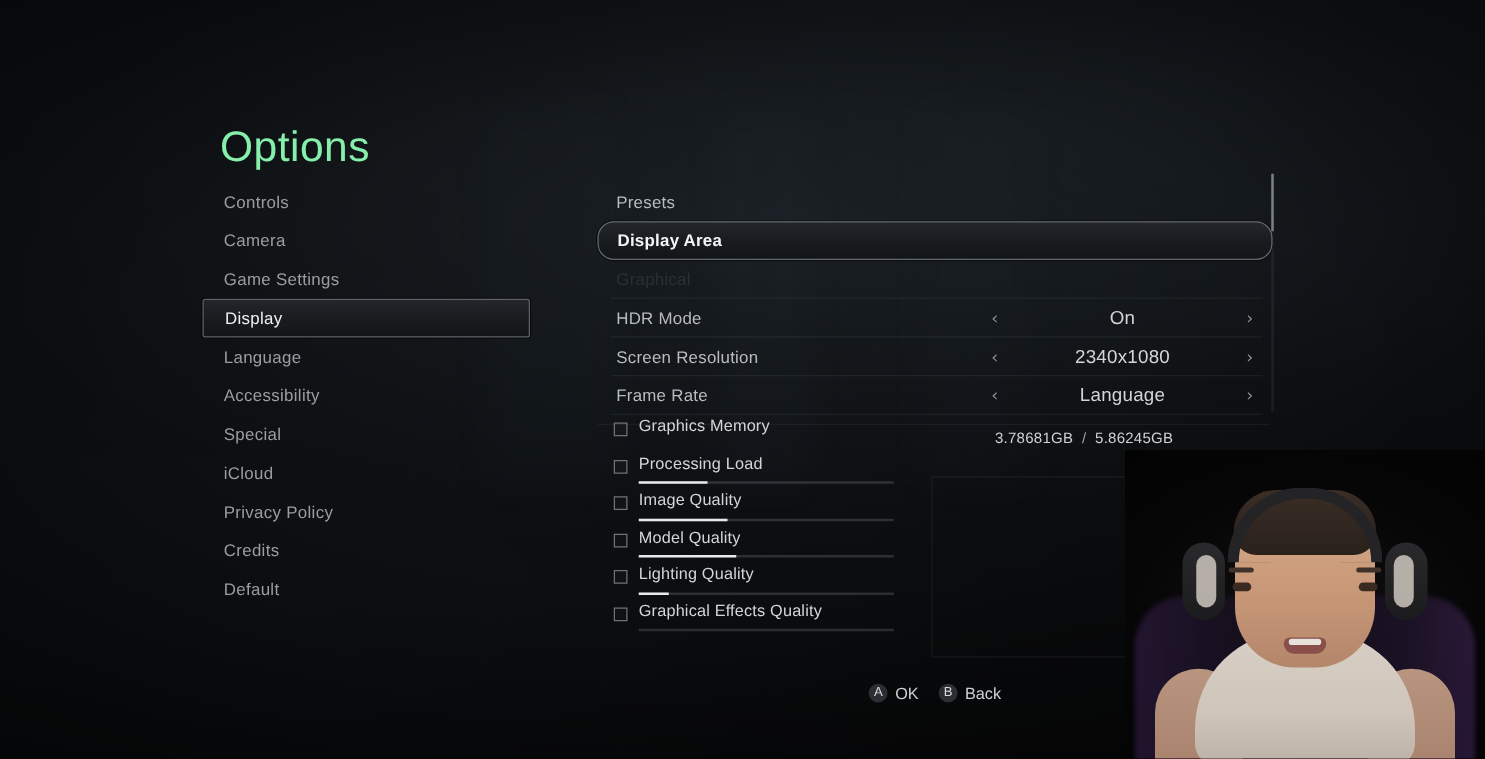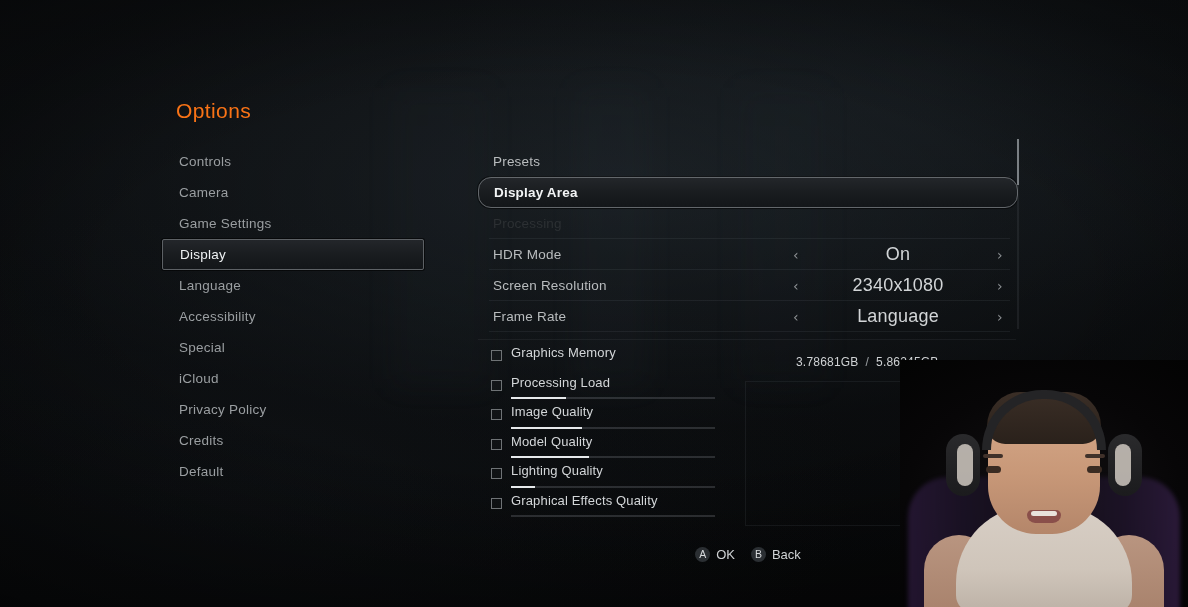--- a/index.html
+++ b/index.html
@@ -39,21 +39,21 @@
       linear-gradient(90deg, rgba(40,48,56,0.10) 0 18%, rgba(0,0,0,0) 18% 33%,
                              rgba(44,54,62,0.12) 33% 46%, rgba(0,0,0,0) 46% 62%,
                              rgba(36,44,52,0.09) 62% 78%, rgba(0,0,0,0) 78% 100%);
     filter:blur(14px);
     opacity:.75;
   }
 
   
   #page-title {
     position:absolute; left:176px; top:99px;
-    font-size:21px; font-weight:400; color:#f97316;
+    font-size:34px; font-weight:400; color:#86efac;
     letter-spacing:.4px;
   }
 
   
   #sidebar {
     position:absolute; left:162px; top:146px; width:262px;
   }
   .side-item {
     position:relative;
     height:31px;
@@ -104,31 +104,31 @@
     width:220px;
     display:flex; align-items:center; justify-content:space-between;
   }
   .chev {
     width:16px; text-align:center;
     color:#8d9194; font-size:14px; line-height:1;
     font-family:"DejaVu Sans", sans-serif;
   }
   .sval {
     flex:1; text-align:center;
-    color:#d2d5d7; font-size:18px; letter-spacing:.2px;
+    color:#d2d5d7; font-size:15px; letter-spacing:.2px;
   }
 
   
   #list-divider {
     position:absolute; left:478px; top:339px; width:538px; height:1px;
     background:rgba(150,160,168,0.09);
   }
 
   
-  #stats { position:absolute; left:478px; top:344px; width:540px; }
+  #stats { position:absolute; left:478px; top:332px; width:540px; }
   .crow { position:relative; height:29.5px; }
   .crow .cbox {
     position:absolute; left:13px; top:6px;
     width:11px; height:11px;
     border:1px solid #6e7275;
     background:rgba(255,255,255,0.02);
   }
   .crow .clabel {
     position:absolute; left:33px; top:1px;
     color:#d3d6d8; font-size:13px; letter-spacing:.15px;
@@ -336,21 +336,21 @@
 
   <div id="panel">
       <div class="srow">
         <span class="slabel">Presets</span>
         <div class="sep"></div>
       </div>
       <div class="srow selected">
         <span class="slabel">Display Area</span>
       </div>
       <div class="srow disabled">
-        <span class="slabel">Processing</span>
+        <span class="slabel">Graphical</span>
         <div class="sep"></div>
       </div>
       <div class="srow">
         <span class="slabel">HDR Mode</span>
         <div class="stepper">
           <span class="chev">‹</span>
           <span class="sval">On</span>
           <span class="chev">›</span>
         </div>
         <div class="sep"></div>

